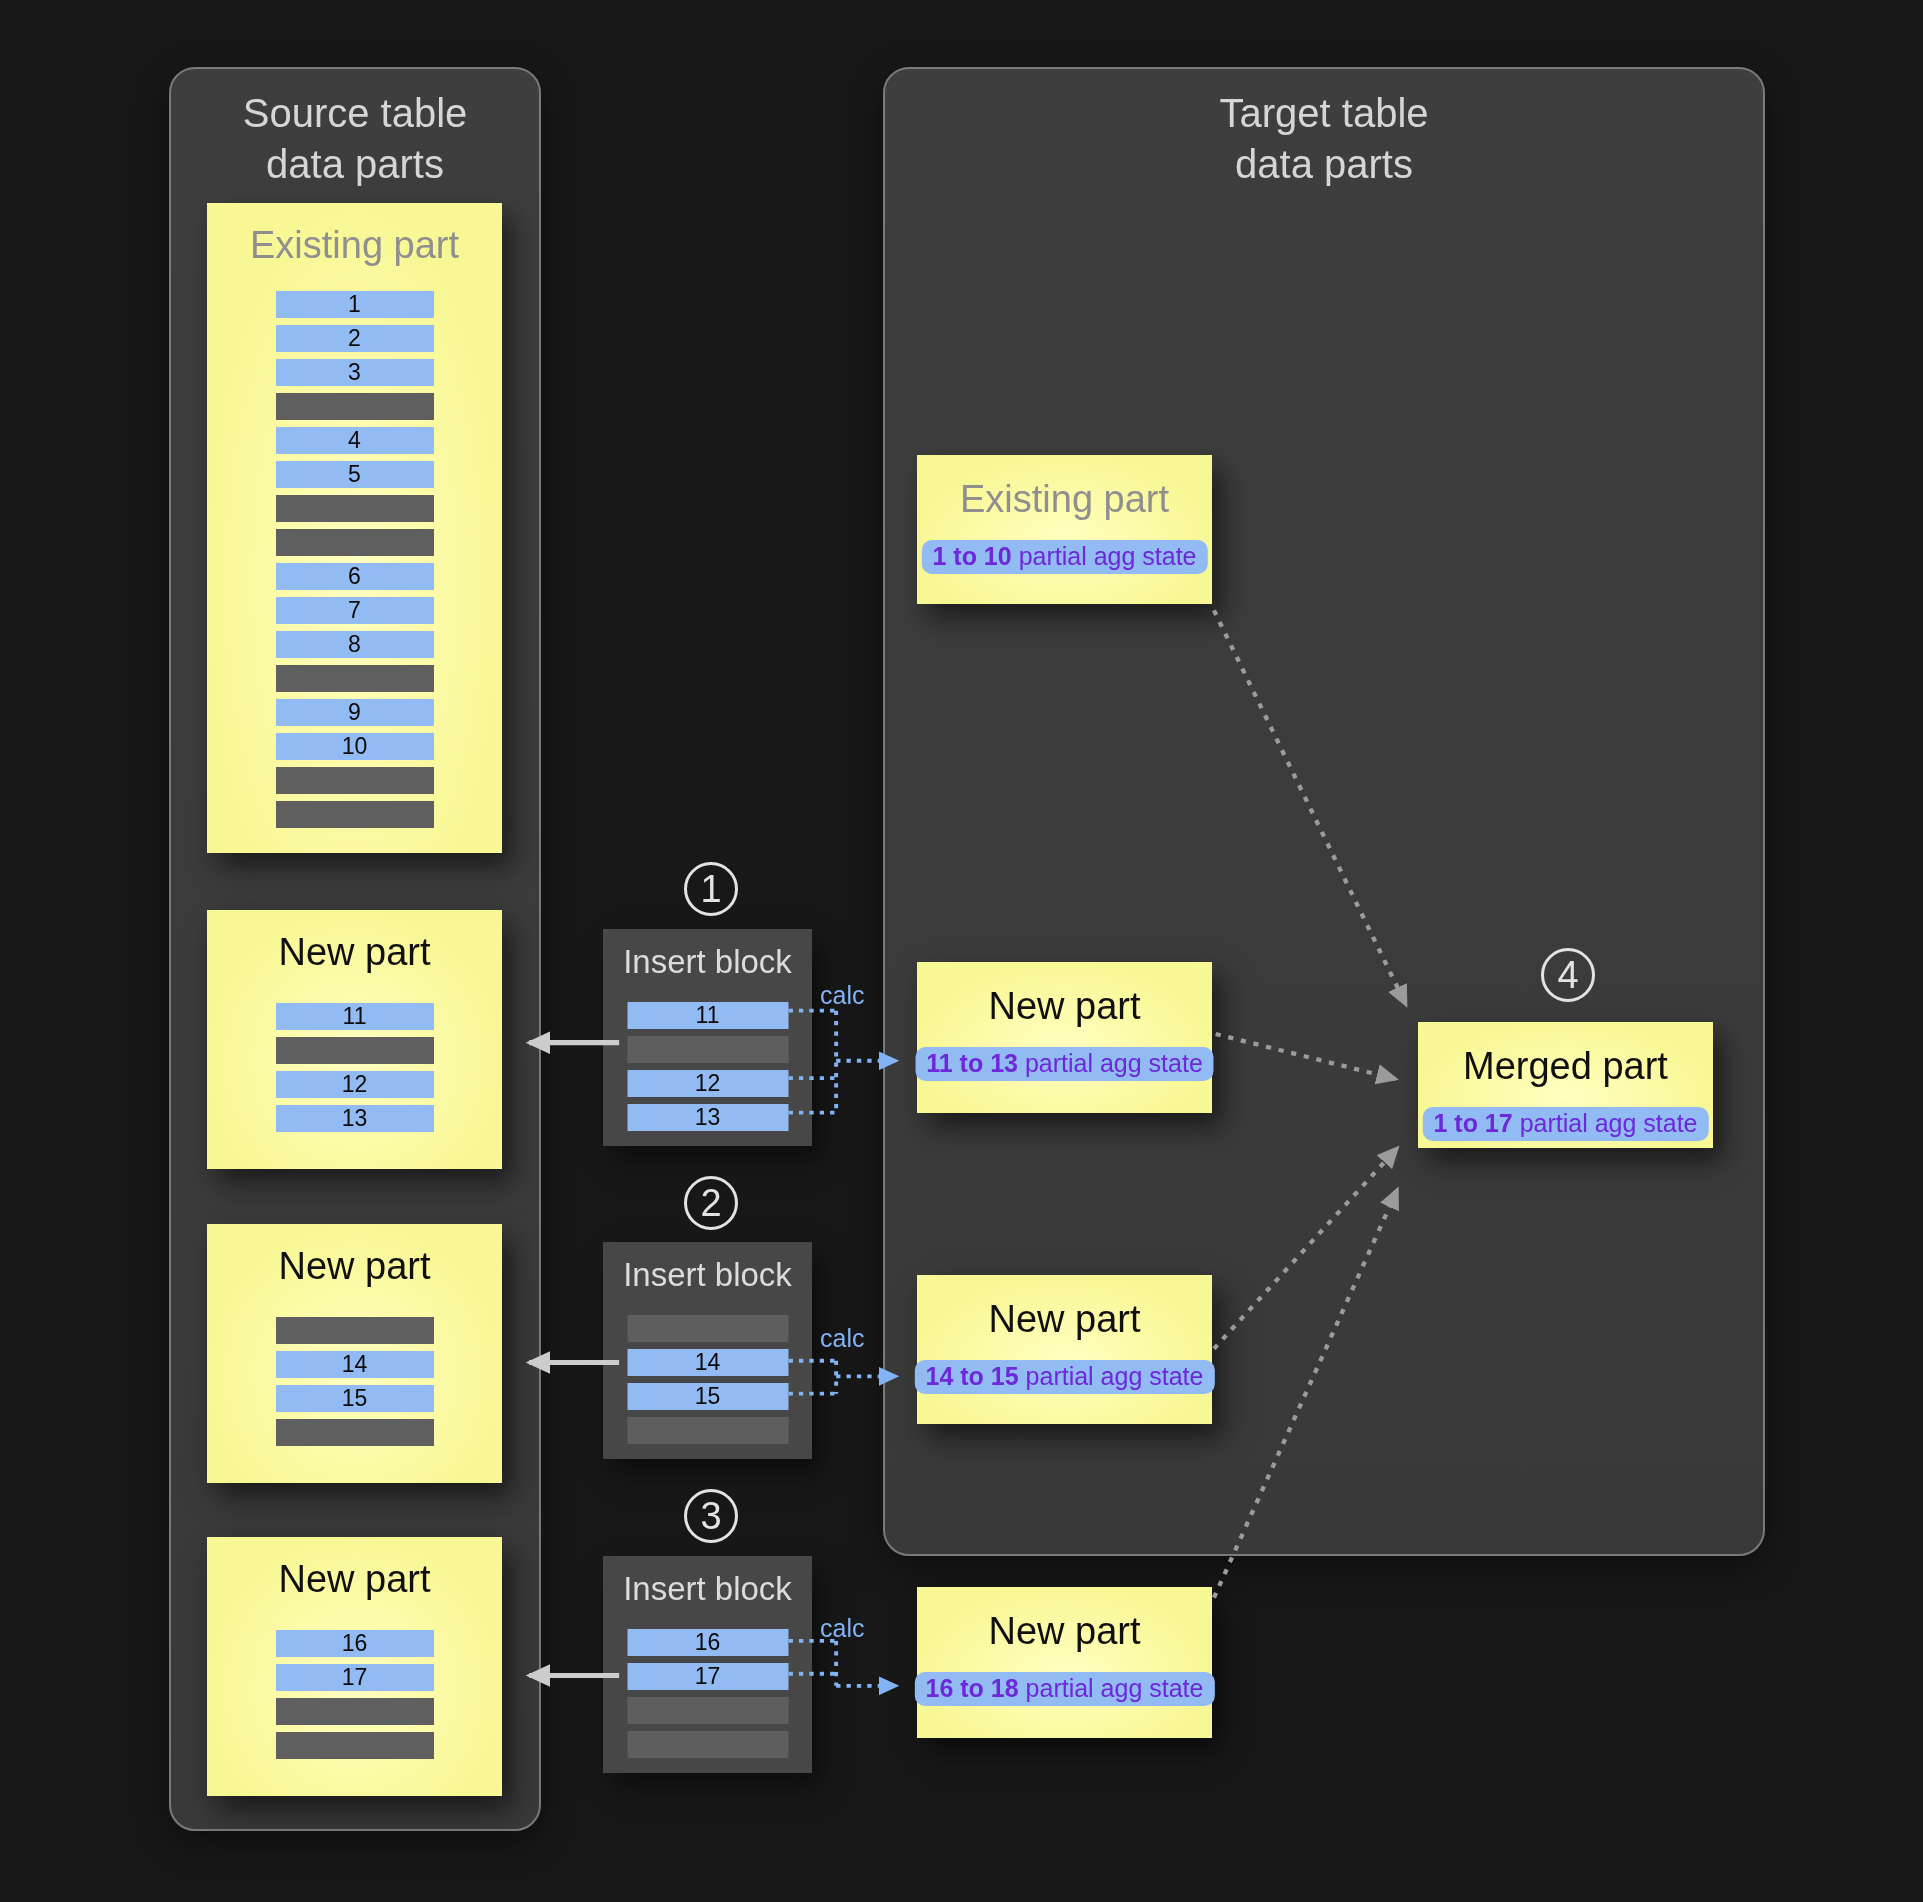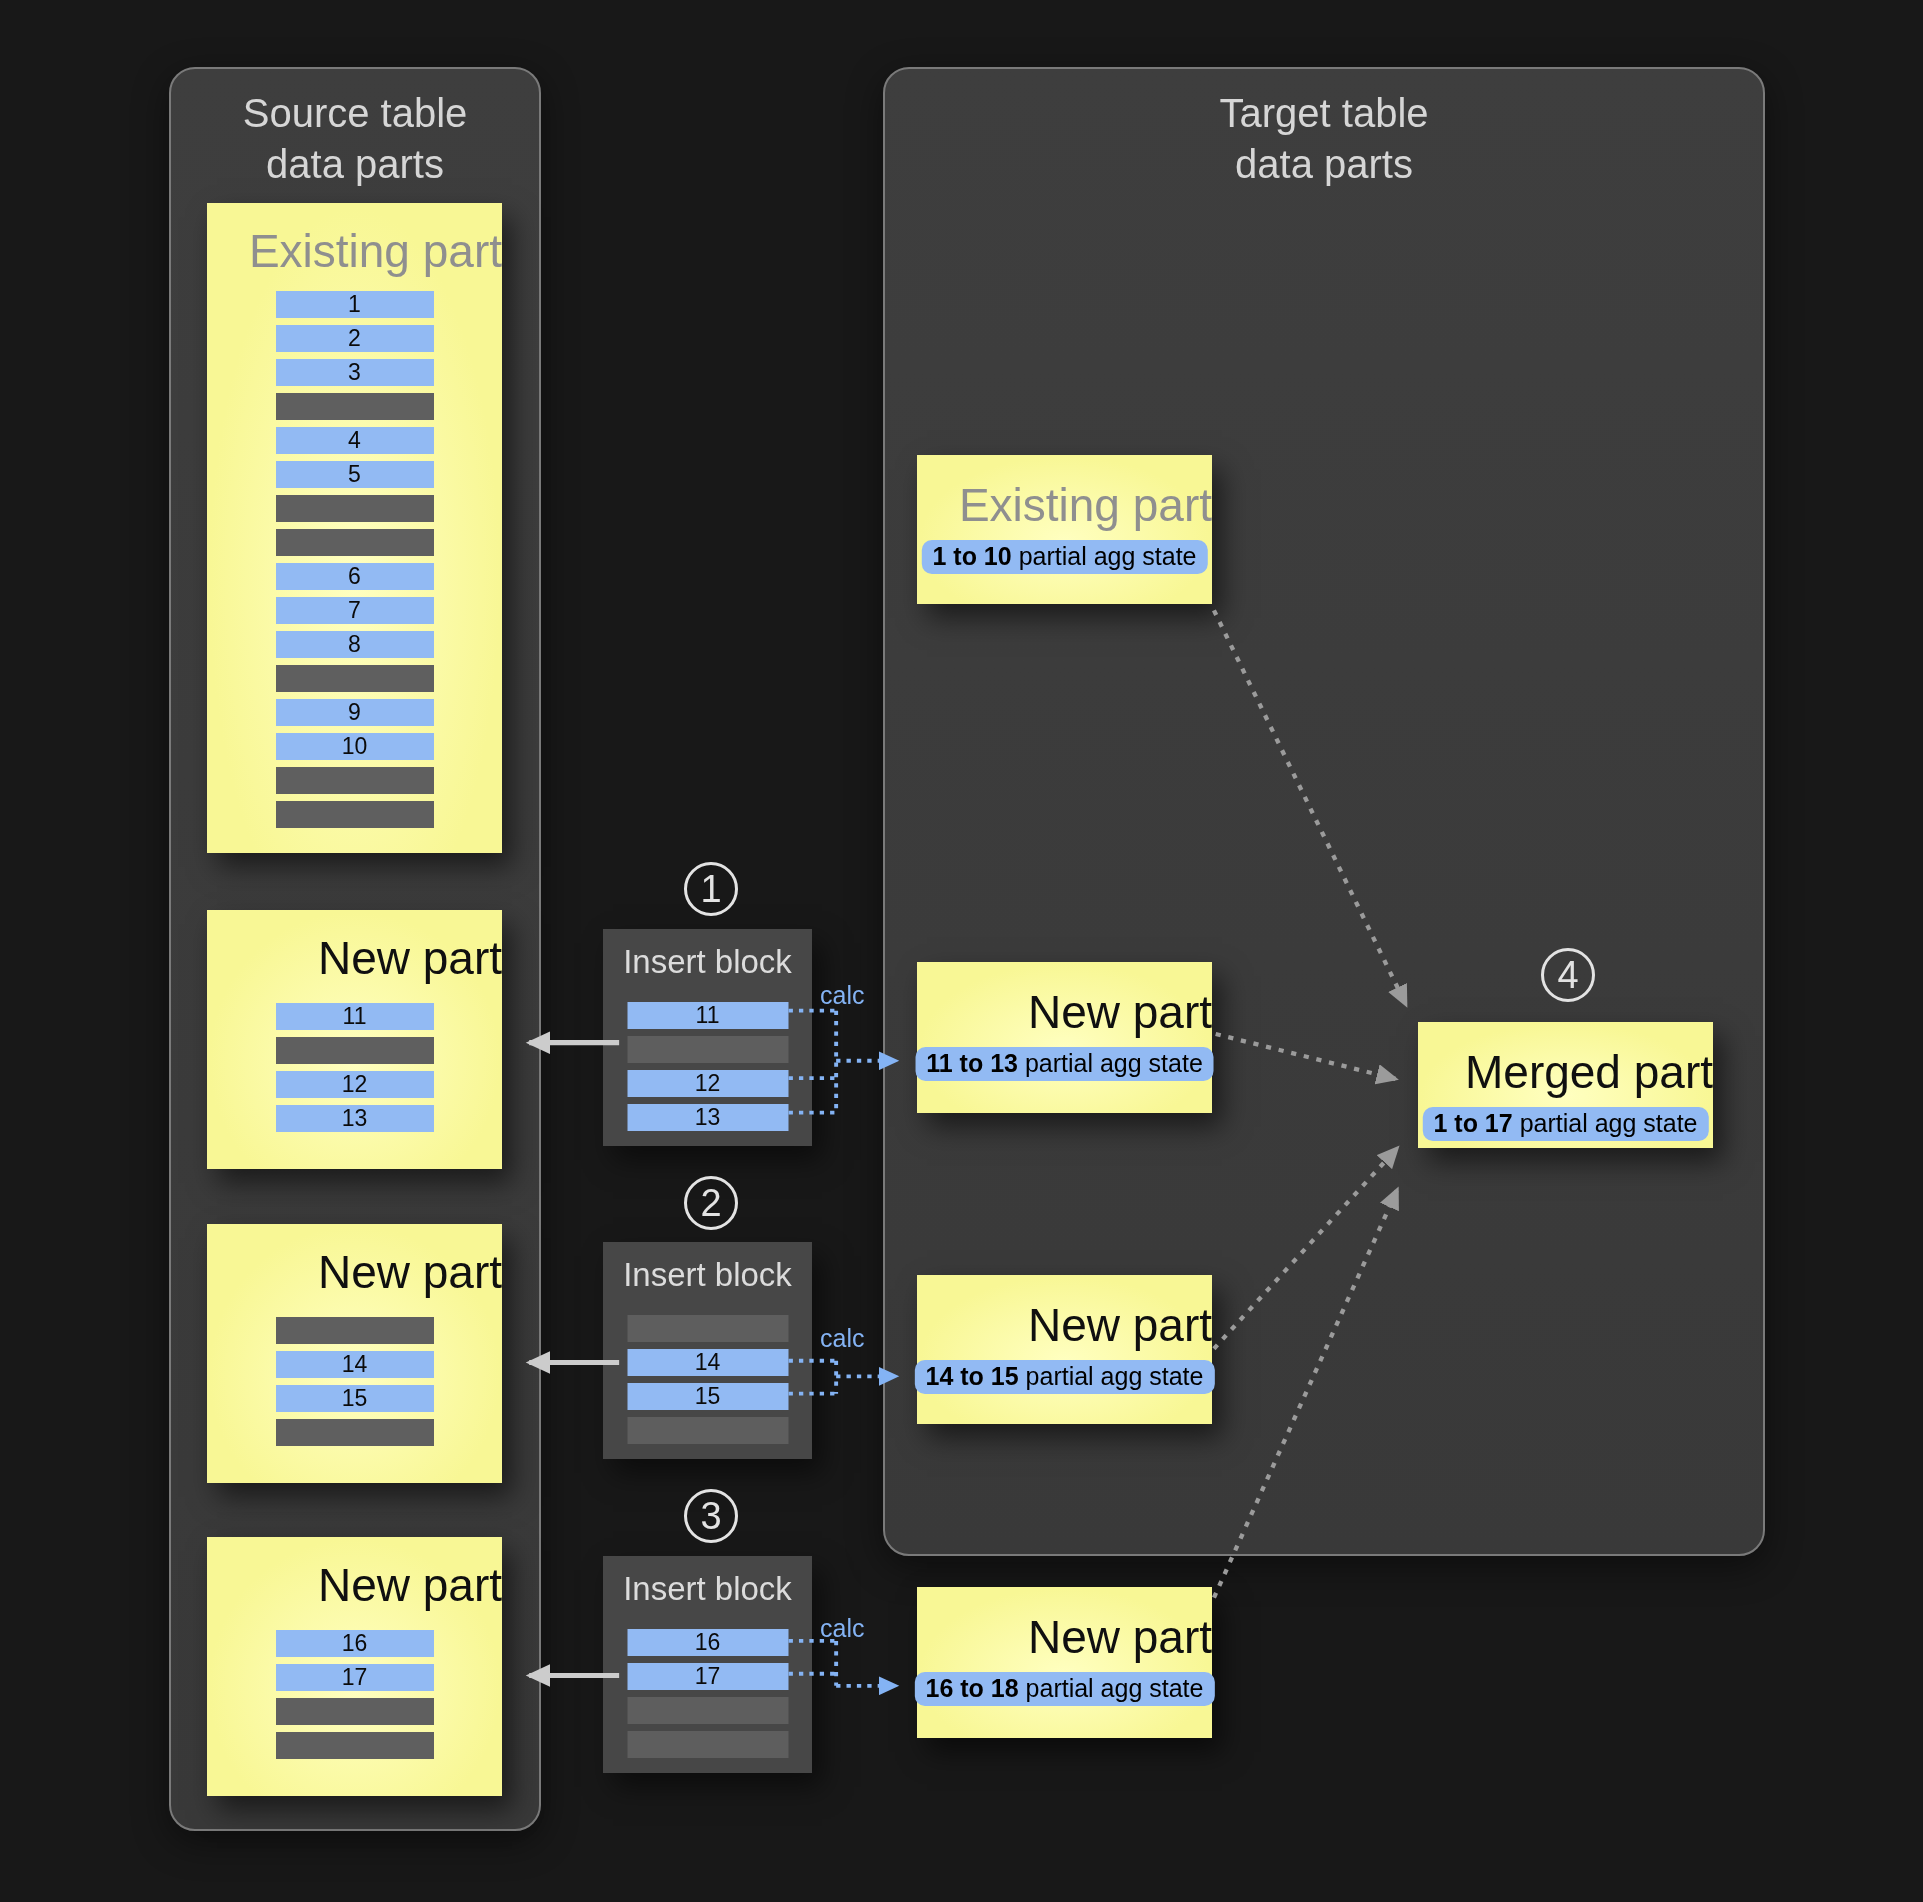--- a/index.html
+++ b/index.html
@@ -12,21 +12,21 @@
   html,body{margin:0;padding:0;background:var(--background);}
   .canvas{position:relative;width:1923px;height:1902px;background:var(--background);
     font-family:"Liberation Sans",sans-serif;overflow:hidden;text-decoration:underline;}
   .panel{position:absolute;background:linear-gradient(180deg,#3e3e3e 0%,#393939 100%);
     border:2.6px solid var(--panel-border);border-radius:26px;box-sizing:border-box;
     box-shadow:0 10.4px 36px rgba(0,0,0,.45);z-index:1;}
   .panel-title{position:absolute;top:19px;left:0;width:100%;text-align:center;
     color:var(--panel-title);font-size:40px;line-height:1.28;z-index:2;}
   .ypart{position:absolute;background:radial-gradient(ellipse at 50% 58%, #ffffc0 0%, var(--yellow-box) 70%);
     box-shadow:10.4px 14px 26px rgba(0,0,0,.55);z-index:3;box-sizing:border-box;text-align:center;}
-  .ypart .part-title{margin-top:21px;font-size:46px;color:#101010;text-align:right;}
+  .ypart .part-title{margin-top:21px;font-size:38px;color:#101010;}
   .ypart .part-title.muted{color:var(--muted-title);}
   .rows{position:absolute;left:50%;transform:translateX(-50%);}
   .src .rows{width:158px;}
   .row{height:27px;margin-bottom:7px;font-size:23px;line-height:27px;text-align:center;color:#0b0b0b;}
   .row.data{background:var(--blue-row);}
   .row.empty{background:var(--gray-row);}
   #src-existing .rows{top:88px;}
   .src.newpart .rows{top:93px;}
   .iblock{position:absolute;width:209px;height:217px;background:var(--insert-bg);
     box-shadow:10.4px 14px 26px rgba(0,0,0,.5);z-index:3;text-align:center;}
@@ -34,21 +34,21 @@
   .iblock .rows{width:161px;top:73px;}
   .iblock .row.empty{background:var(--insert-row-gray);}
   .step-circle{position:absolute;width:54px;height:54px;border:3px solid var(--step-badge);
     border-radius:50%;box-sizing:border-box;color:var(--step-badge);font-size:38px;
     line-height:48px;text-align:center;z-index:4;}
   .calc-label{position:absolute;color:var(--calc-blue);font-size:25px;z-index:4;margin-top:11px;}
   .tgt{width:295px;}
   .tgt .part-title{margin-top:22.5px;}
   .agg-chip{position:absolute;top:85px;left:50%;transform:translateX(-50%);
     background:var(--blue-row);white-space:nowrap;font-size:25px;line-height:25px;
-    padding:4.3px 11.2px;color:#000000;border-radius:10px;}
+    padding:4.3px 11.2px;color:#6d28d9;border-radius:10px;}
   .agg-chip b{font-weight:bold;}
   svg.connectors{position:absolute;left:0;top:0;z-index:5;pointer-events:none;}
   .lnw{stroke:var(--white-arrow);stroke-width:6;fill:none;}
   .lnb{stroke:var(--calc-blue);stroke-width:4.5;fill:none;stroke-dasharray:5 7;}
   .lng{stroke:var(--gray-arrow);stroke-width:5;fill:none;stroke-dasharray:6 9;}
   .hdw{fill:var(--white-arrow);} .hdb{fill:var(--calc-blue);} .hdg{fill:var(--gray-arrow);}
 </style>
 </head>
 <body>
 

